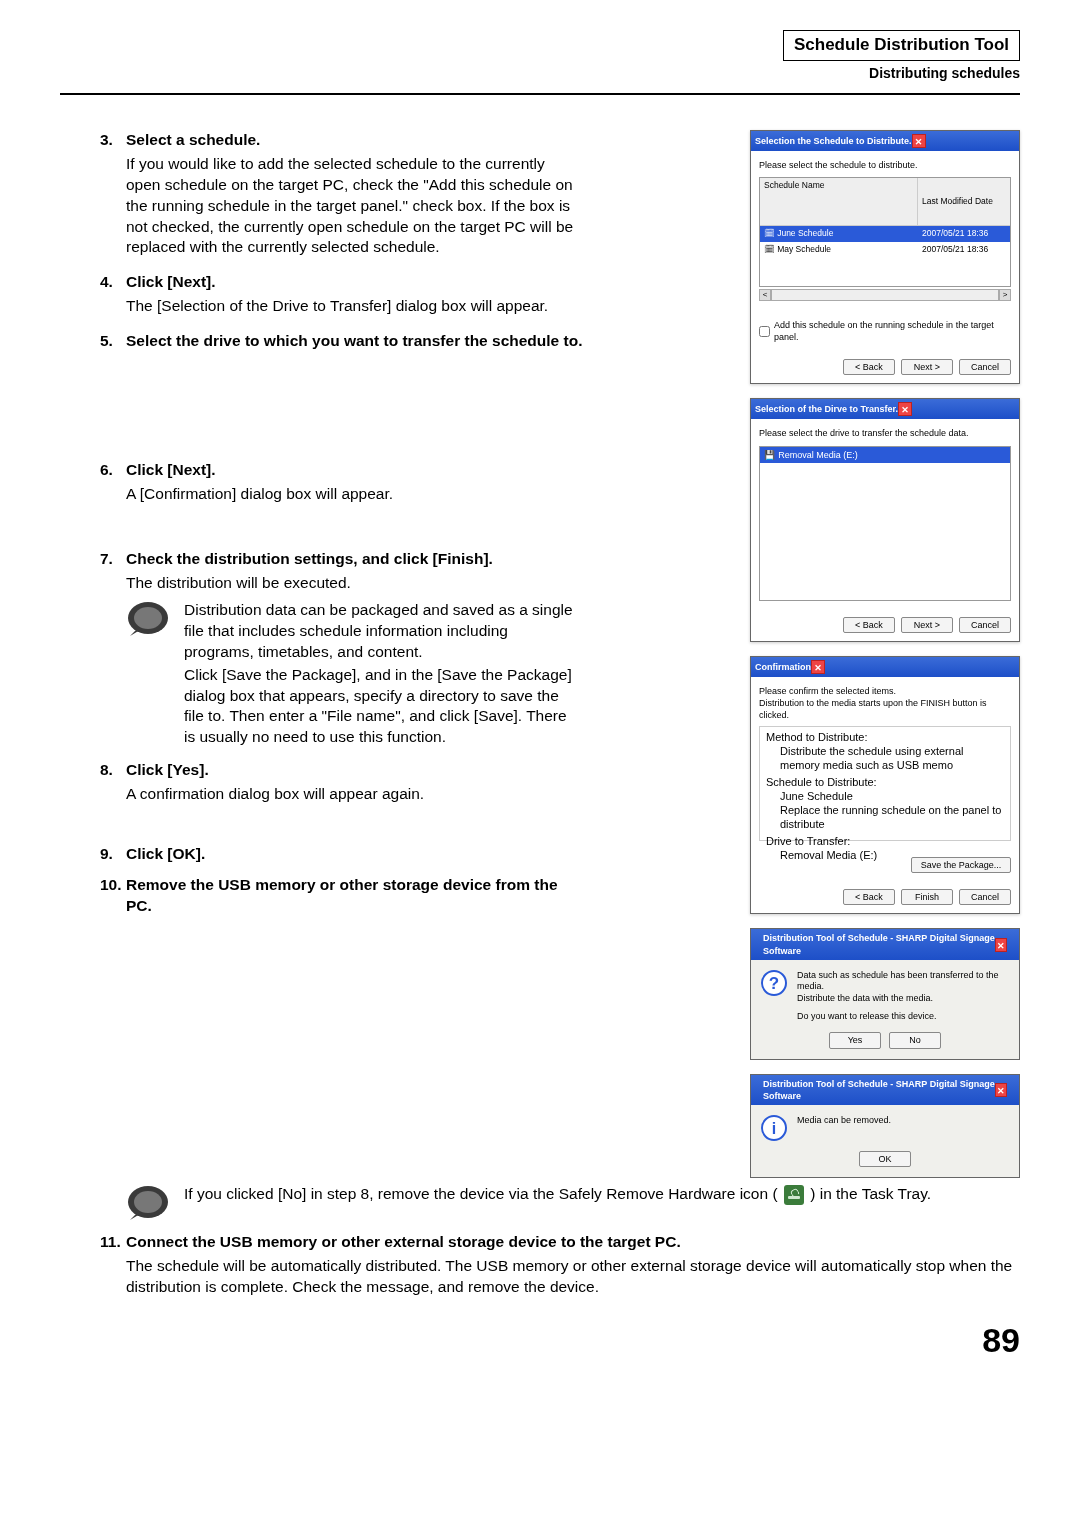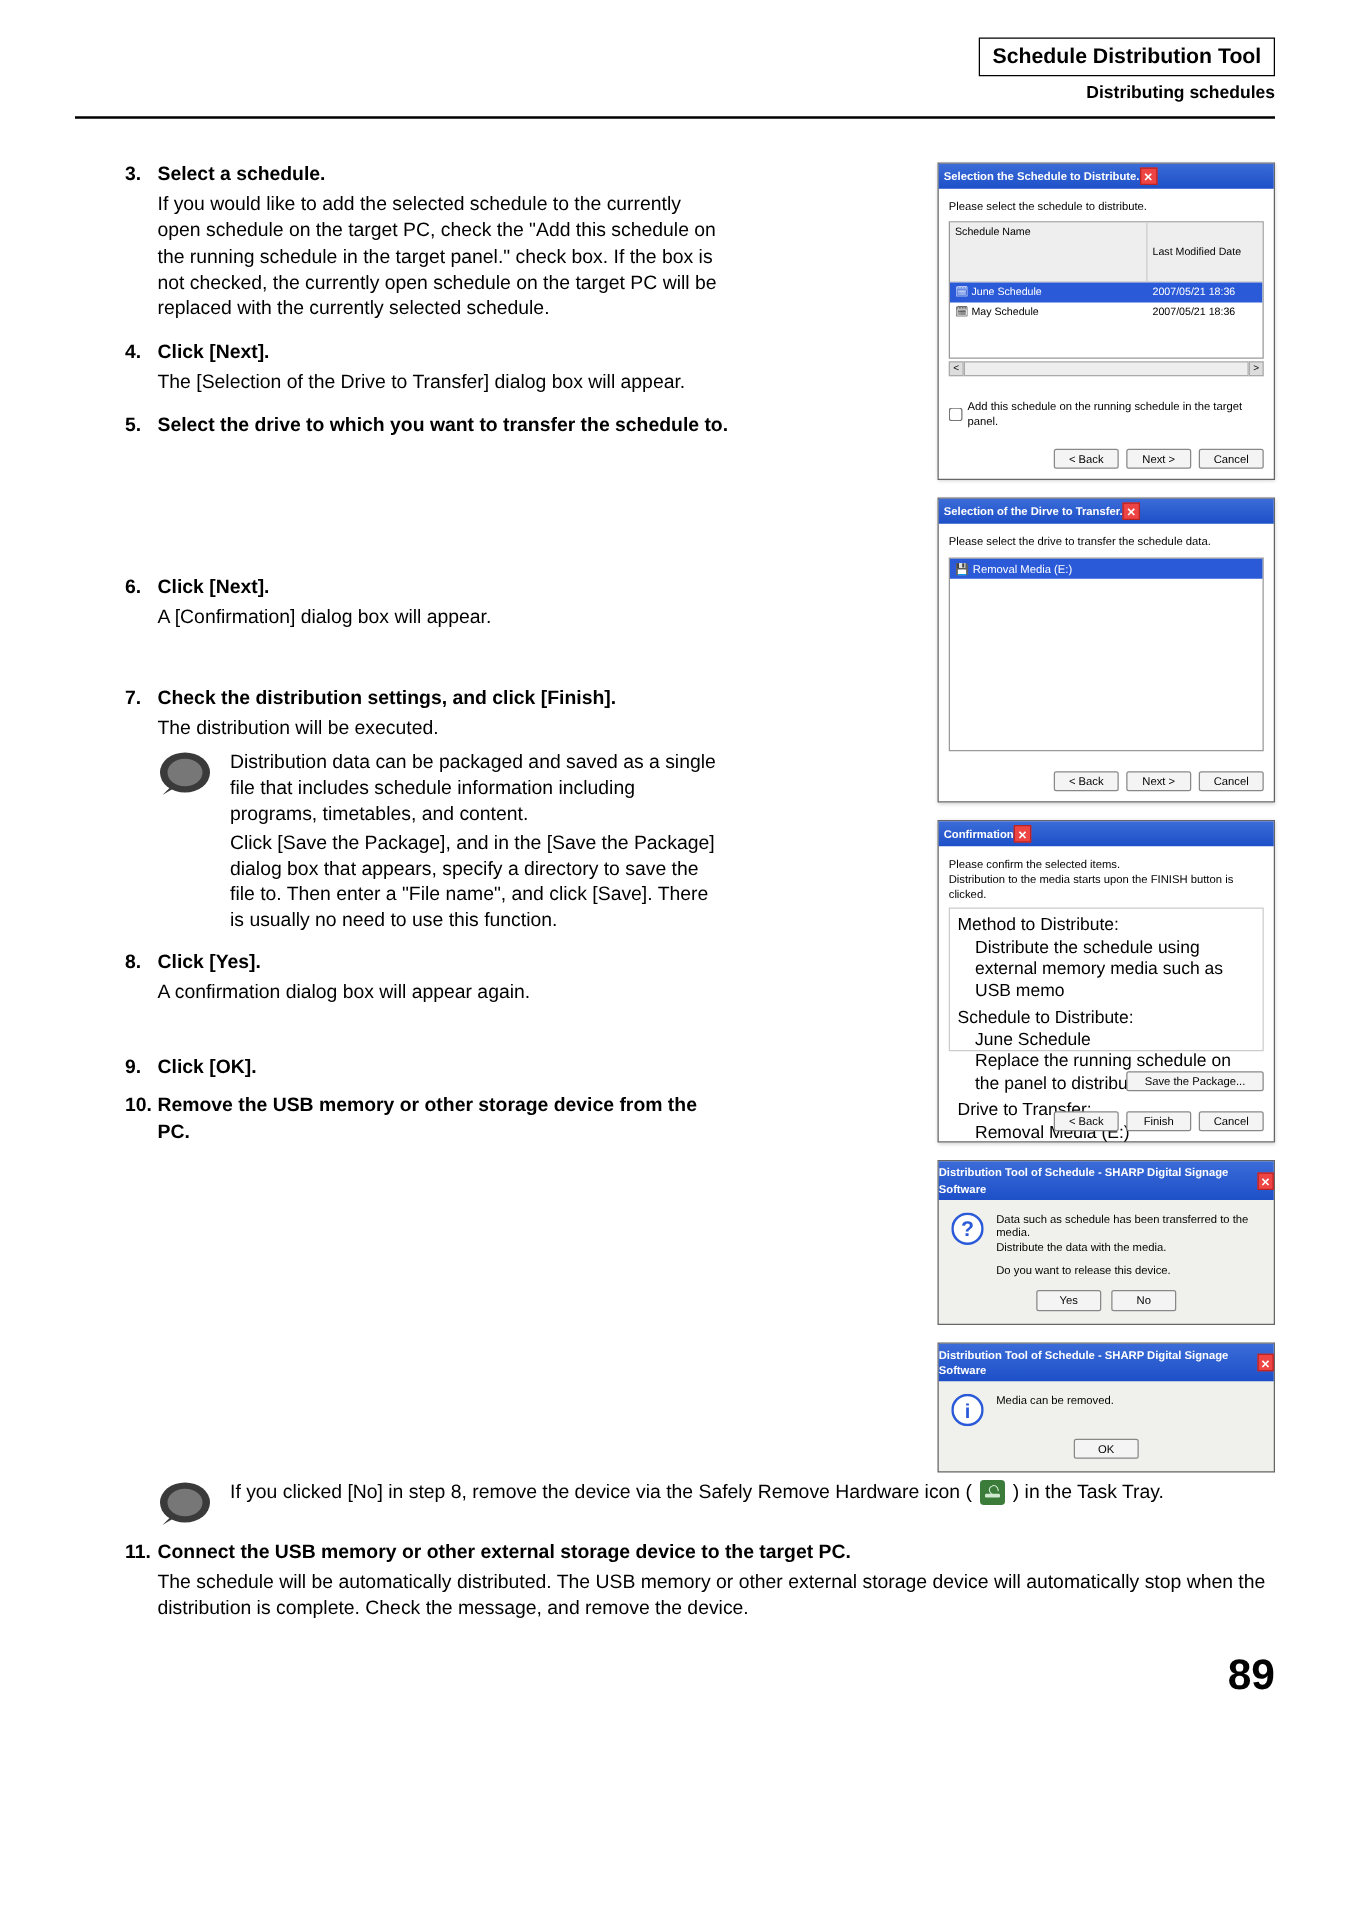--- a/index.html
+++ b/index.html
@@ -151,54 +151,54 @@
   }
   .btn {
     background: #f4f4f4;
     border: 1px solid #888;
     border-radius: 2px;
     padding: 1px 0;
     width: 52px;
     text-align: center;
     font-size: 9px;
   }
-  .btn-wide { width: 110px; }
+  .btn-wide { width: 100px; }
   .drive-list {
     border: 1px solid #999;
     background: #fff;
     height: 155px;
   }
   .drive-row {
     background: #2a5ad8;
     color: #fff;
     padding: 2px 4px;
     display: flex;
     align-items: center;
     gap: 3px;
   }
   .confirm-box {
     border: 1px solid #ccc;
     background: #fff;
     height: 115px;
     padding: 4px 6px;
-    font-size: 14px;
+    font-size: 11px;
     line-height: 1.25;
   }
   .confirm-item { margin-bottom: 4px; }
   .confirm-sub { margin-left: 14px; }
   .msg-dialog {
     border: 1px solid #666;
     margin-bottom: 14px;
     font-size: 9px;
     background: #f0f0ec;
   }
   .msg-title {
     background: linear-gradient(#3b6cd8, #1d4fc8);
     color: #fff;
-    padding: 3px 0;
+    padding: 3px 12px;
     font-weight: bold;
     display: flex;
     justify-content: flex-start;
     align-items: center;
   }
   .msg-body {
     display: flex;
     padding: 10px 10px 4px 10px;
     gap: 10px;
   }

